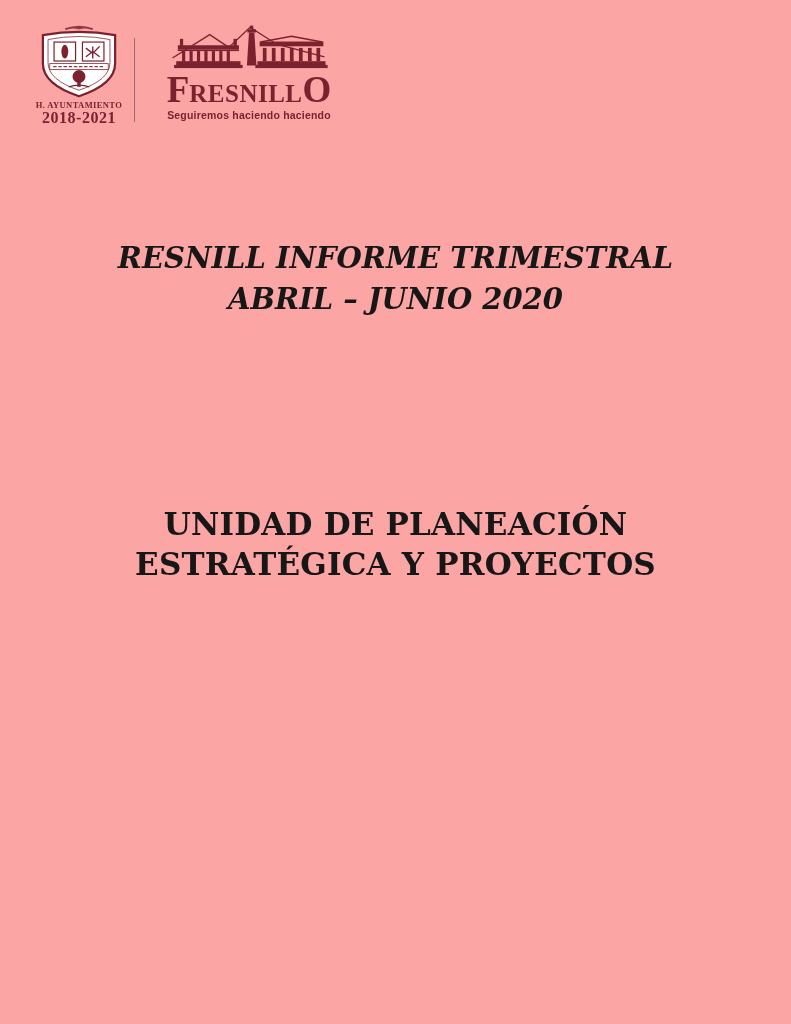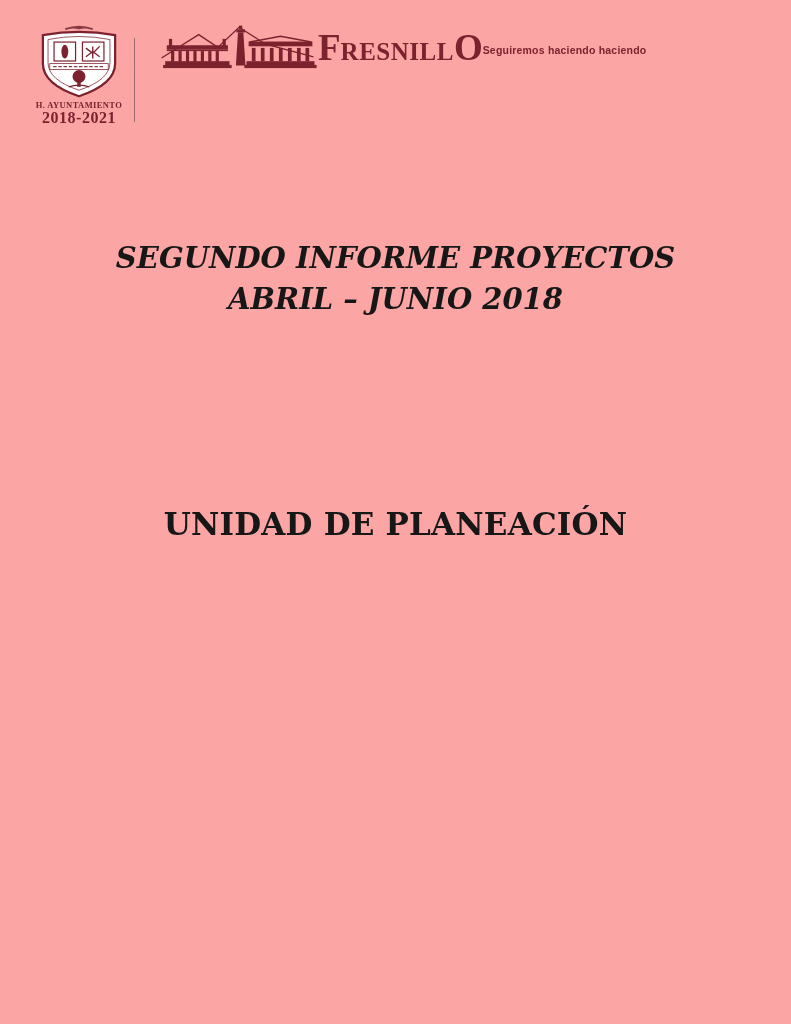--- a/index.html
+++ b/index.html
@@ -49,24 +49,24 @@
     color: #7b222e;
     line-height: 1.0;
   }
   .logo-divider {
     width: 1px;
     height: 84px;
     background: #9a6a6f;
     margin: 14px 0 0 9px;
   }
   .fresnillo-logo {
-    margin-left: 23px;
+    margin-left: 30px;
     width: 168px;
     display: flex;
-    flex-direction: row;
+    flex-direction: column;
     align-items: center;
   }
   .fresnillo-logo svg { display: block; }
   .fresnillo-wordmark {
     margin-top: -4px;
     color: #7b222e;
     font-family: "Liberation Serif", serif;
     font-weight: bold;
     line-height: 1;
     white-space: nowrap;
@@ -185,21 +185,22 @@
           <rect x="166" y="70" width="128" height="8" fill="#7b222e"></rect>
           <rect x="162" y="77" width="136" height="6" fill="#7b222e"></rect>
         </svg>
       </span>
       <span class="fresnillo-wordmark"><span class="wm-big">F</span><span class="wm-small">RESNILL</span><span class="wm-big">O</span></span>
       <span class="fresnillo-tagline">Seguiremos haciendo haciendo</span>
     </div>
   </div>
 
   <div class="main-title">
-    <div>SEGUNDO INFORME PROYECTOS</div>
-    <div>ABRIL – JUNIO 2018</div>
+    <div>RESNILL INFORME TRIMESTRAL</div>
+    <div>ABRIL – JUNIO 2020</div>
   </div>
 
   <div class="sub-title">
     <div>UNIDAD DE PLANEACIÓN</div>
+    <div>ESTRATÉGICA Y PROYECTOS</div>
   </div>
 
 </div>
 
 </body></html>

